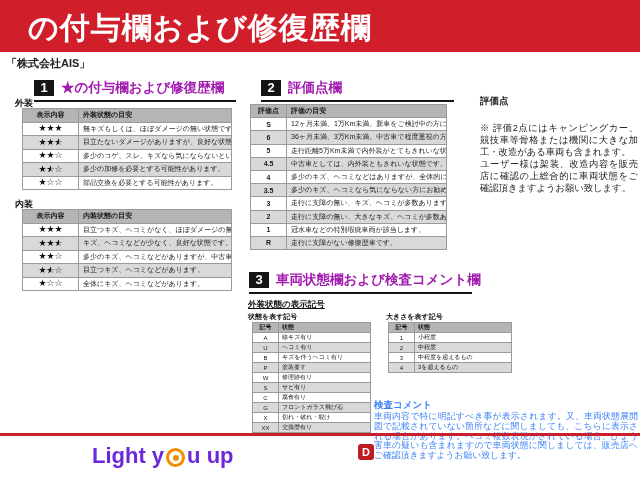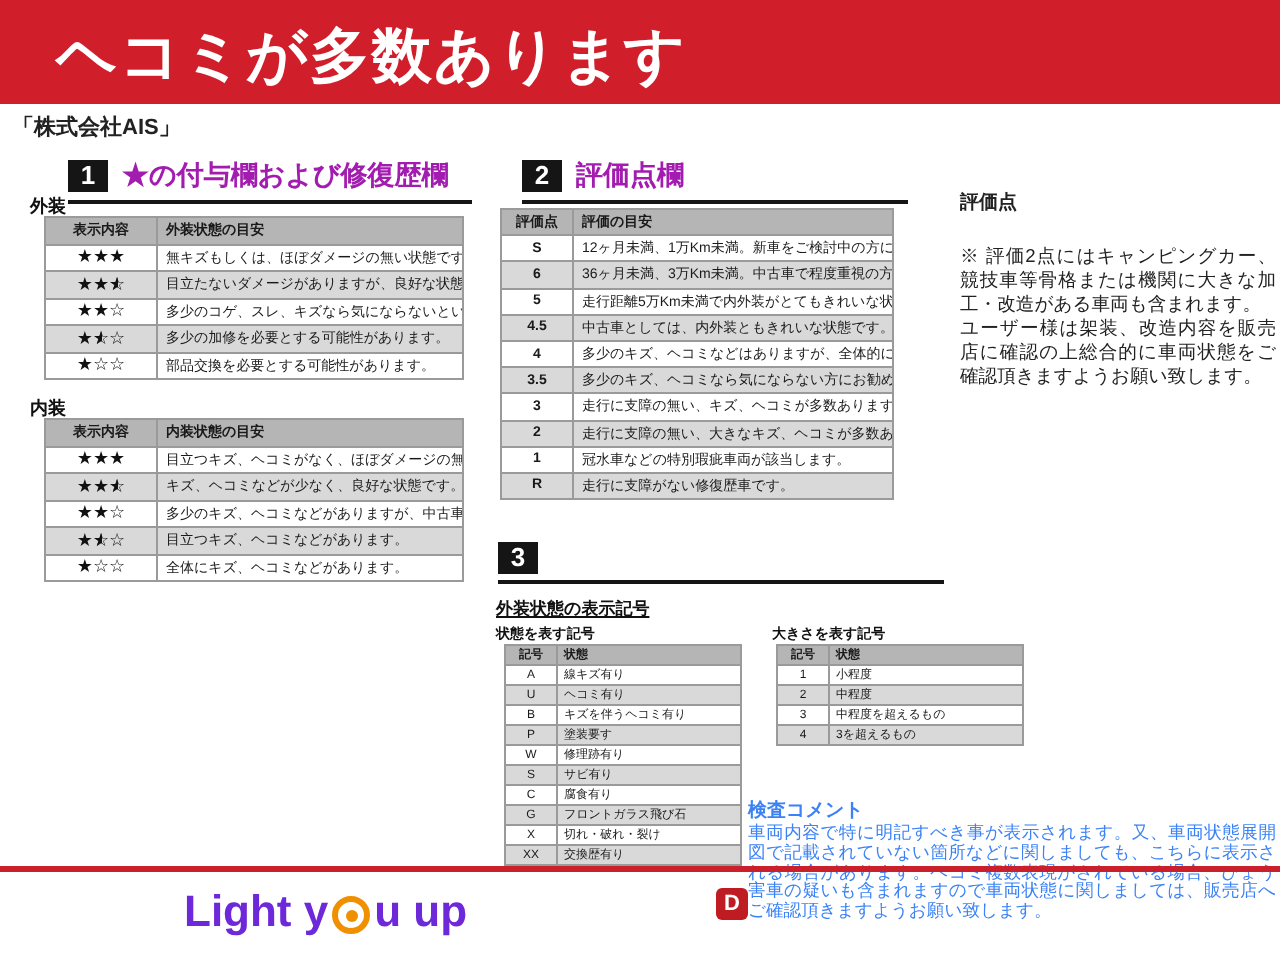--- a/index.html
+++ b/index.html
@@ -76,21 +76,21 @@
   .brand{position:absolute;left:358px;top:444px;display:flex;align-items:center;}
   .brand-mark{width:16px;height:16px;background:#bf1b22;border-radius:3px;color:#fff;font-weight:900;font-size:11px;line-height:16px;text-align:center;margin-right:7px;}
   .brand-text{font-size:21px;font-weight:900;color:#bf1b22;letter-spacing:0.5px;}
 </style>
 </head>
 <body>
 
 <div class="page">
 
   <div class="header-bar">
-    <div class="header-title">ヘコミが多数あります</div>
+    <div class="header-title">の付与欄および修復歴欄</div>
   </div>
   <div class="company">「株式会社AIS」</div>
 
   <div class="sec-head" id="sec1-head">
     <div class="num-box">1</div>
     <div class="sec-title">★の付与欄および修復歴欄</div>
   </div>
 
   <div class="tbl-label" id="ext-label">外装</div>
   <table class="tbl star-tbl" id="ext-tbl">
@@ -225,20 +225,21 @@
   </table>
 
   <div class="sidebar">
     <div class="sidebar-heading">評価点</div>
     <div class="sidebar-note">※ 評価2点にはキャンピングカー、競技車等骨格または機関に大きな加工・改造がある車両も含まれます。
 ユーザー様は架装、改造内容を販売店に確認の上総合的に車両状態をご確認頂きますようお願い致します。</div>
   </div>
 
   <div class="sec-head" id="sec3-head">
     <div class="num-box">3</div>
+    <div class="sec-title">車両状態欄および検査コメント欄</div>
   </div>
   <div id="sec3-subtitle">外装状態の表示記号</div>
 
   <div class="tbl-label" id="state-label">状態を表す記号</div>
   <table class="tbl mini-tbl" id="state-tbl">
     <colgroup>
         <col class="c1">
         <col>
       </colgroup>
     <thead>

